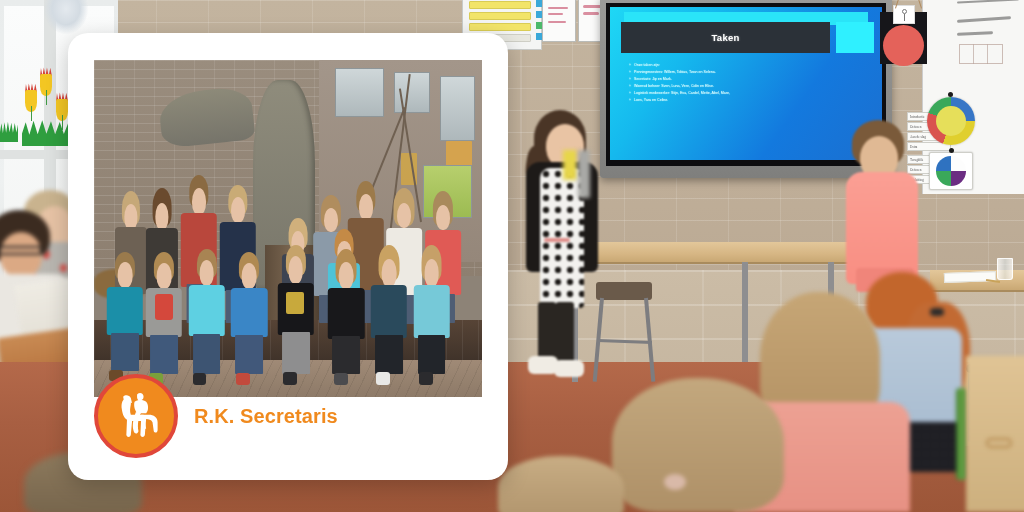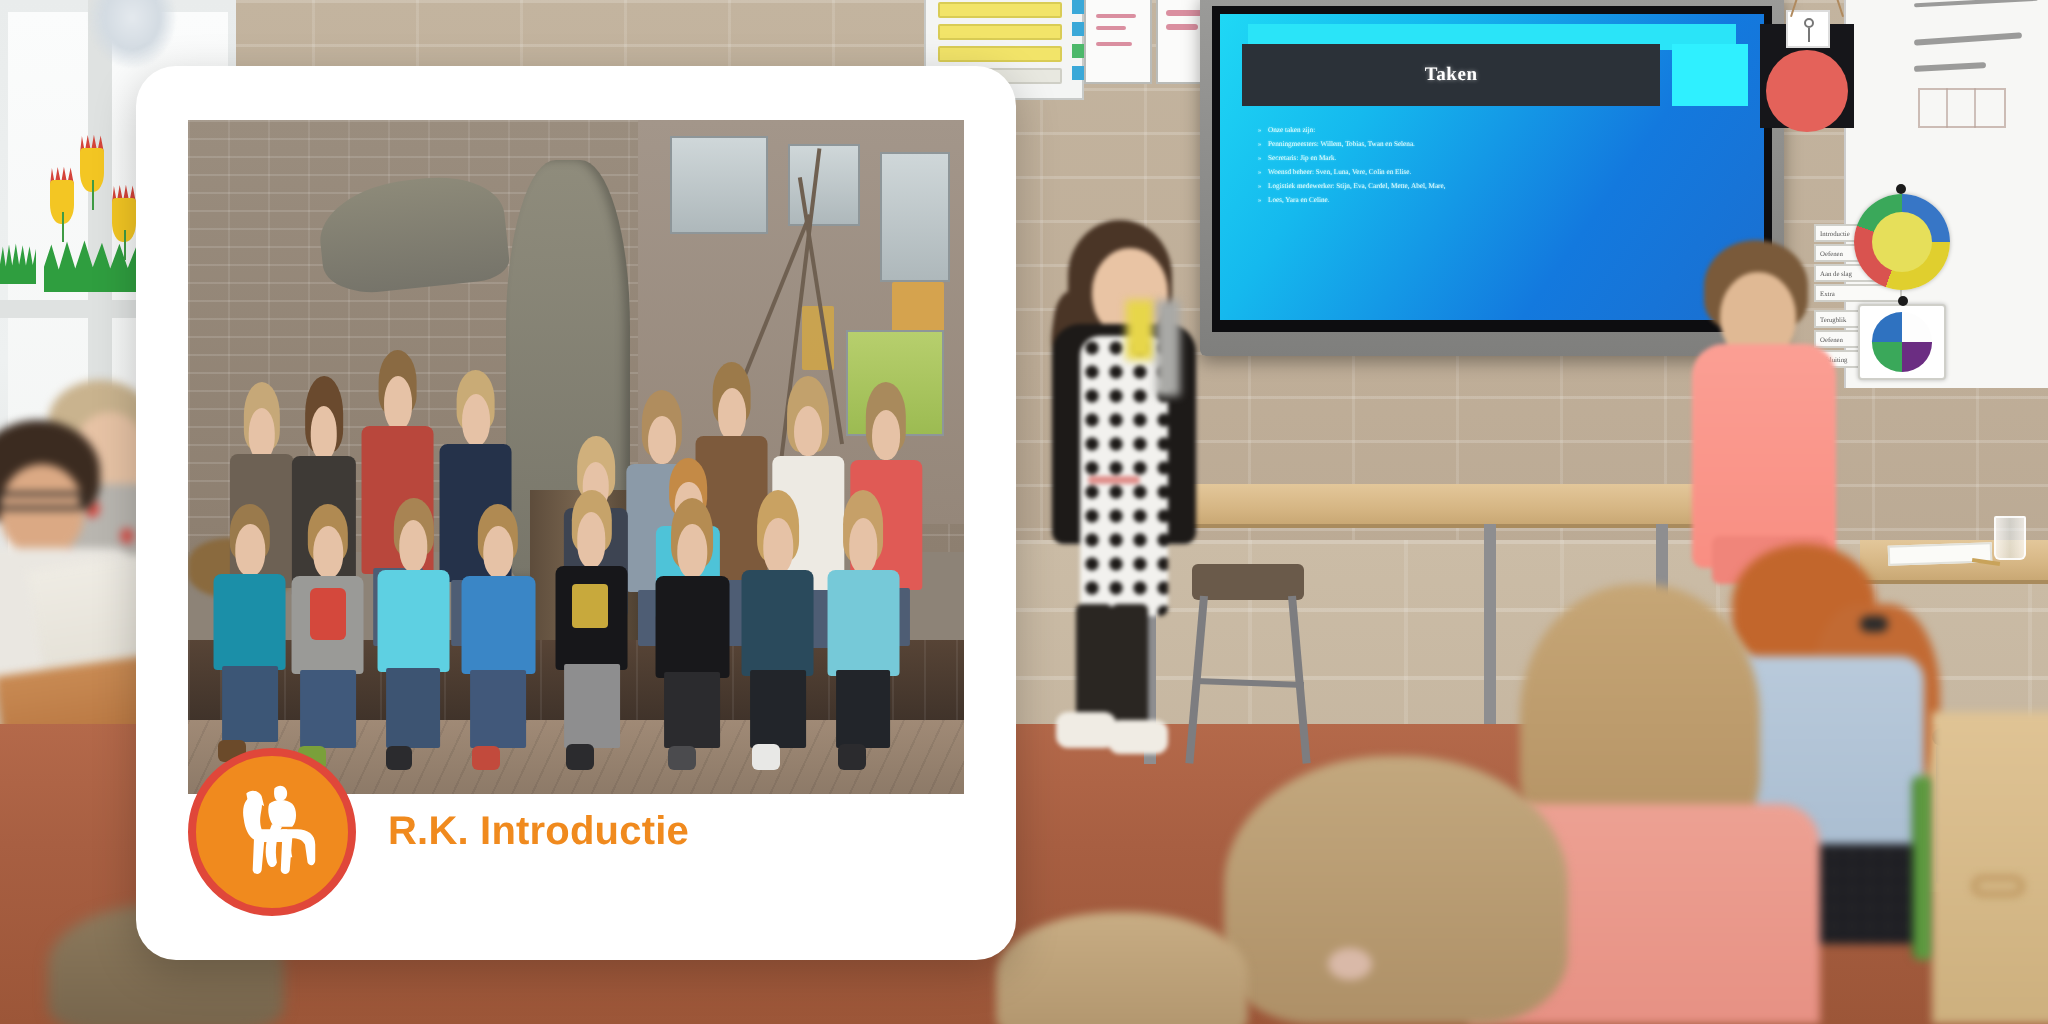--- a/index.html
+++ b/index.html
@@ -98,21 +98,20 @@
     padding:7px 6px 12px 6px;
   }
   .smartboard-screen {
     width:100%; height:100%;
     background:#0d0d10; overflow:hidden; position:relative;
   }
   .slide {
     position:absolute; left:4px; top:4px; right:4px; bottom:6px;
     background:linear-gradient(125deg,#1fd8f5 0%, #15b9ee 28%, #1379de 68%, #1b6fd0 100%);
     overflow:hidden;
-    font-family:Liberation Serif, serif;
   }
   .slide-topbar {
     position:absolute; left:5%; top:3%; width:90%; height:9%;
     background:#2ae4f8;
   }
   .slide-title-bar {
     position:absolute; left:4%; top:10%; width:77%; height:20%;
     background:#2b3138;
     display:flex; align-items:center; justify-content:center;
   }
@@ -712,16 +711,16 @@
 
           <path d="M52 16 C56 12 62 14 62 20 C62 24 59 26 56 26 C53 26 51 23 52 16 Z"></path>
           <path d="M48 28 C52 24 62 24 66 28 C70 32 70 42 66 46 L52 46 C48 42 46 33 48 28 Z"></path>
 
           <path d="M50 44 C46 54 44 64 46 72 C47 78 52 80 54 74 C52 64 54 52 58 46 Z"></path>
           <path d="M58 48 L62 70 L66 70 L62 48 Z"></path>
         </g>
       </svg>
     </div>
     <div id="logo-text">
-      <div id="logo-line1">R.K. Introductie</div>
+      <div id="logo-line1">R.K. Secretaris</div>
     </div>
   </div>
 </div>
 
 </body></html>

